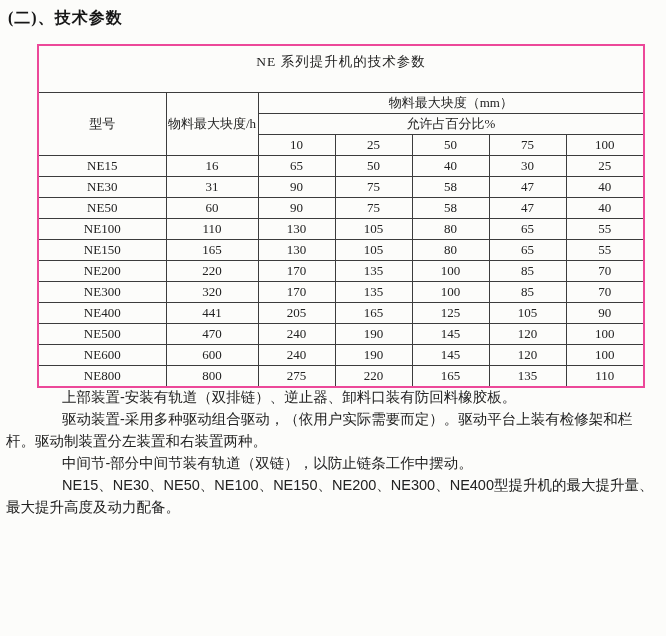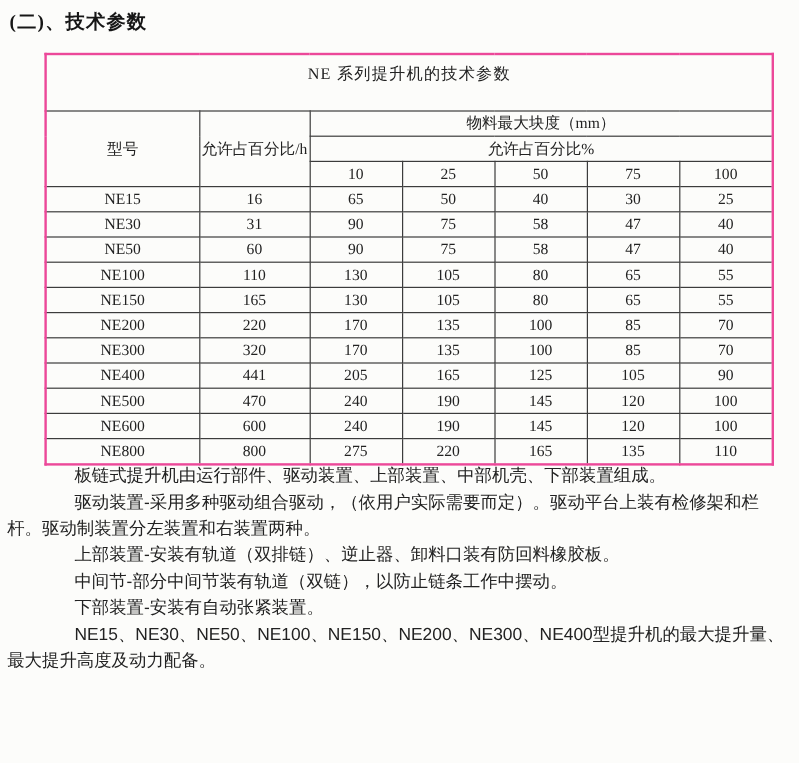--- a/index.html
+++ b/index.html
@@ -81,21 +81,21 @@
       <col style="width:77px">
       <col style="width:77px">
       <col style="width:78px">
     </colgroup>
     <thead>
       <tr>
         <td colspan="7" class="table-title-cell">NE 系列提升机的技术参数</td>
       </tr>
       <tr>
         <td rowspan="3">型号</td>
-        <td rowspan="3">允许占百分比/h</td>
+        <td rowspan="3">物料最大块度/h</td>
         <td colspan="5">物料最大块度（mm）</td>
       </tr>
       <tr>
         <td colspan="5">允许占百分比%</td>
       </tr>
       <tr>
           <td>10</td>
           <td>25</td>
           <td>50</td>
           <td>75</td>
@@ -200,25 +200,23 @@
           <td>220</td>
           <td>165</td>
           <td>135</td>
           <td>110</td>
         </tr>
       </tbody>
   </table>
 
   <div class="sections">
     <div>
-        <p>板链式提升机由运行部件、驱动装置、上部装置、中部机壳、下部装置组成。</p>
+        <p>上部装置-安装有轨道（双排链）、逆止器、卸料口装有防回料橡胶板。</p>
         <p>驱动装置-采用多种驱动组合驱动，（依用户实际需要而定）。驱动平台上装有检修架和栏杆。驱动制装置分左装置和右装置两种。</p>
-        <p>上部装置-安装有轨道（双排链）、逆止器、卸料口装有防回料橡胶板。</p>
         <p>中间节-部分中间节装有轨道（双链），以防止链条工作中摆动。</p>
-        <p>下部装置-安装有自动张紧装置。</p>
       </div>
 
     <div>
         <p>NE15、NE30、NE50、NE100、NE150、NE200、NE300、NE400型提升机的最大提升量、最大提升高度及动力配备。</p>
       </div>
   </div>
 
 </div>
 
 </body></html>

